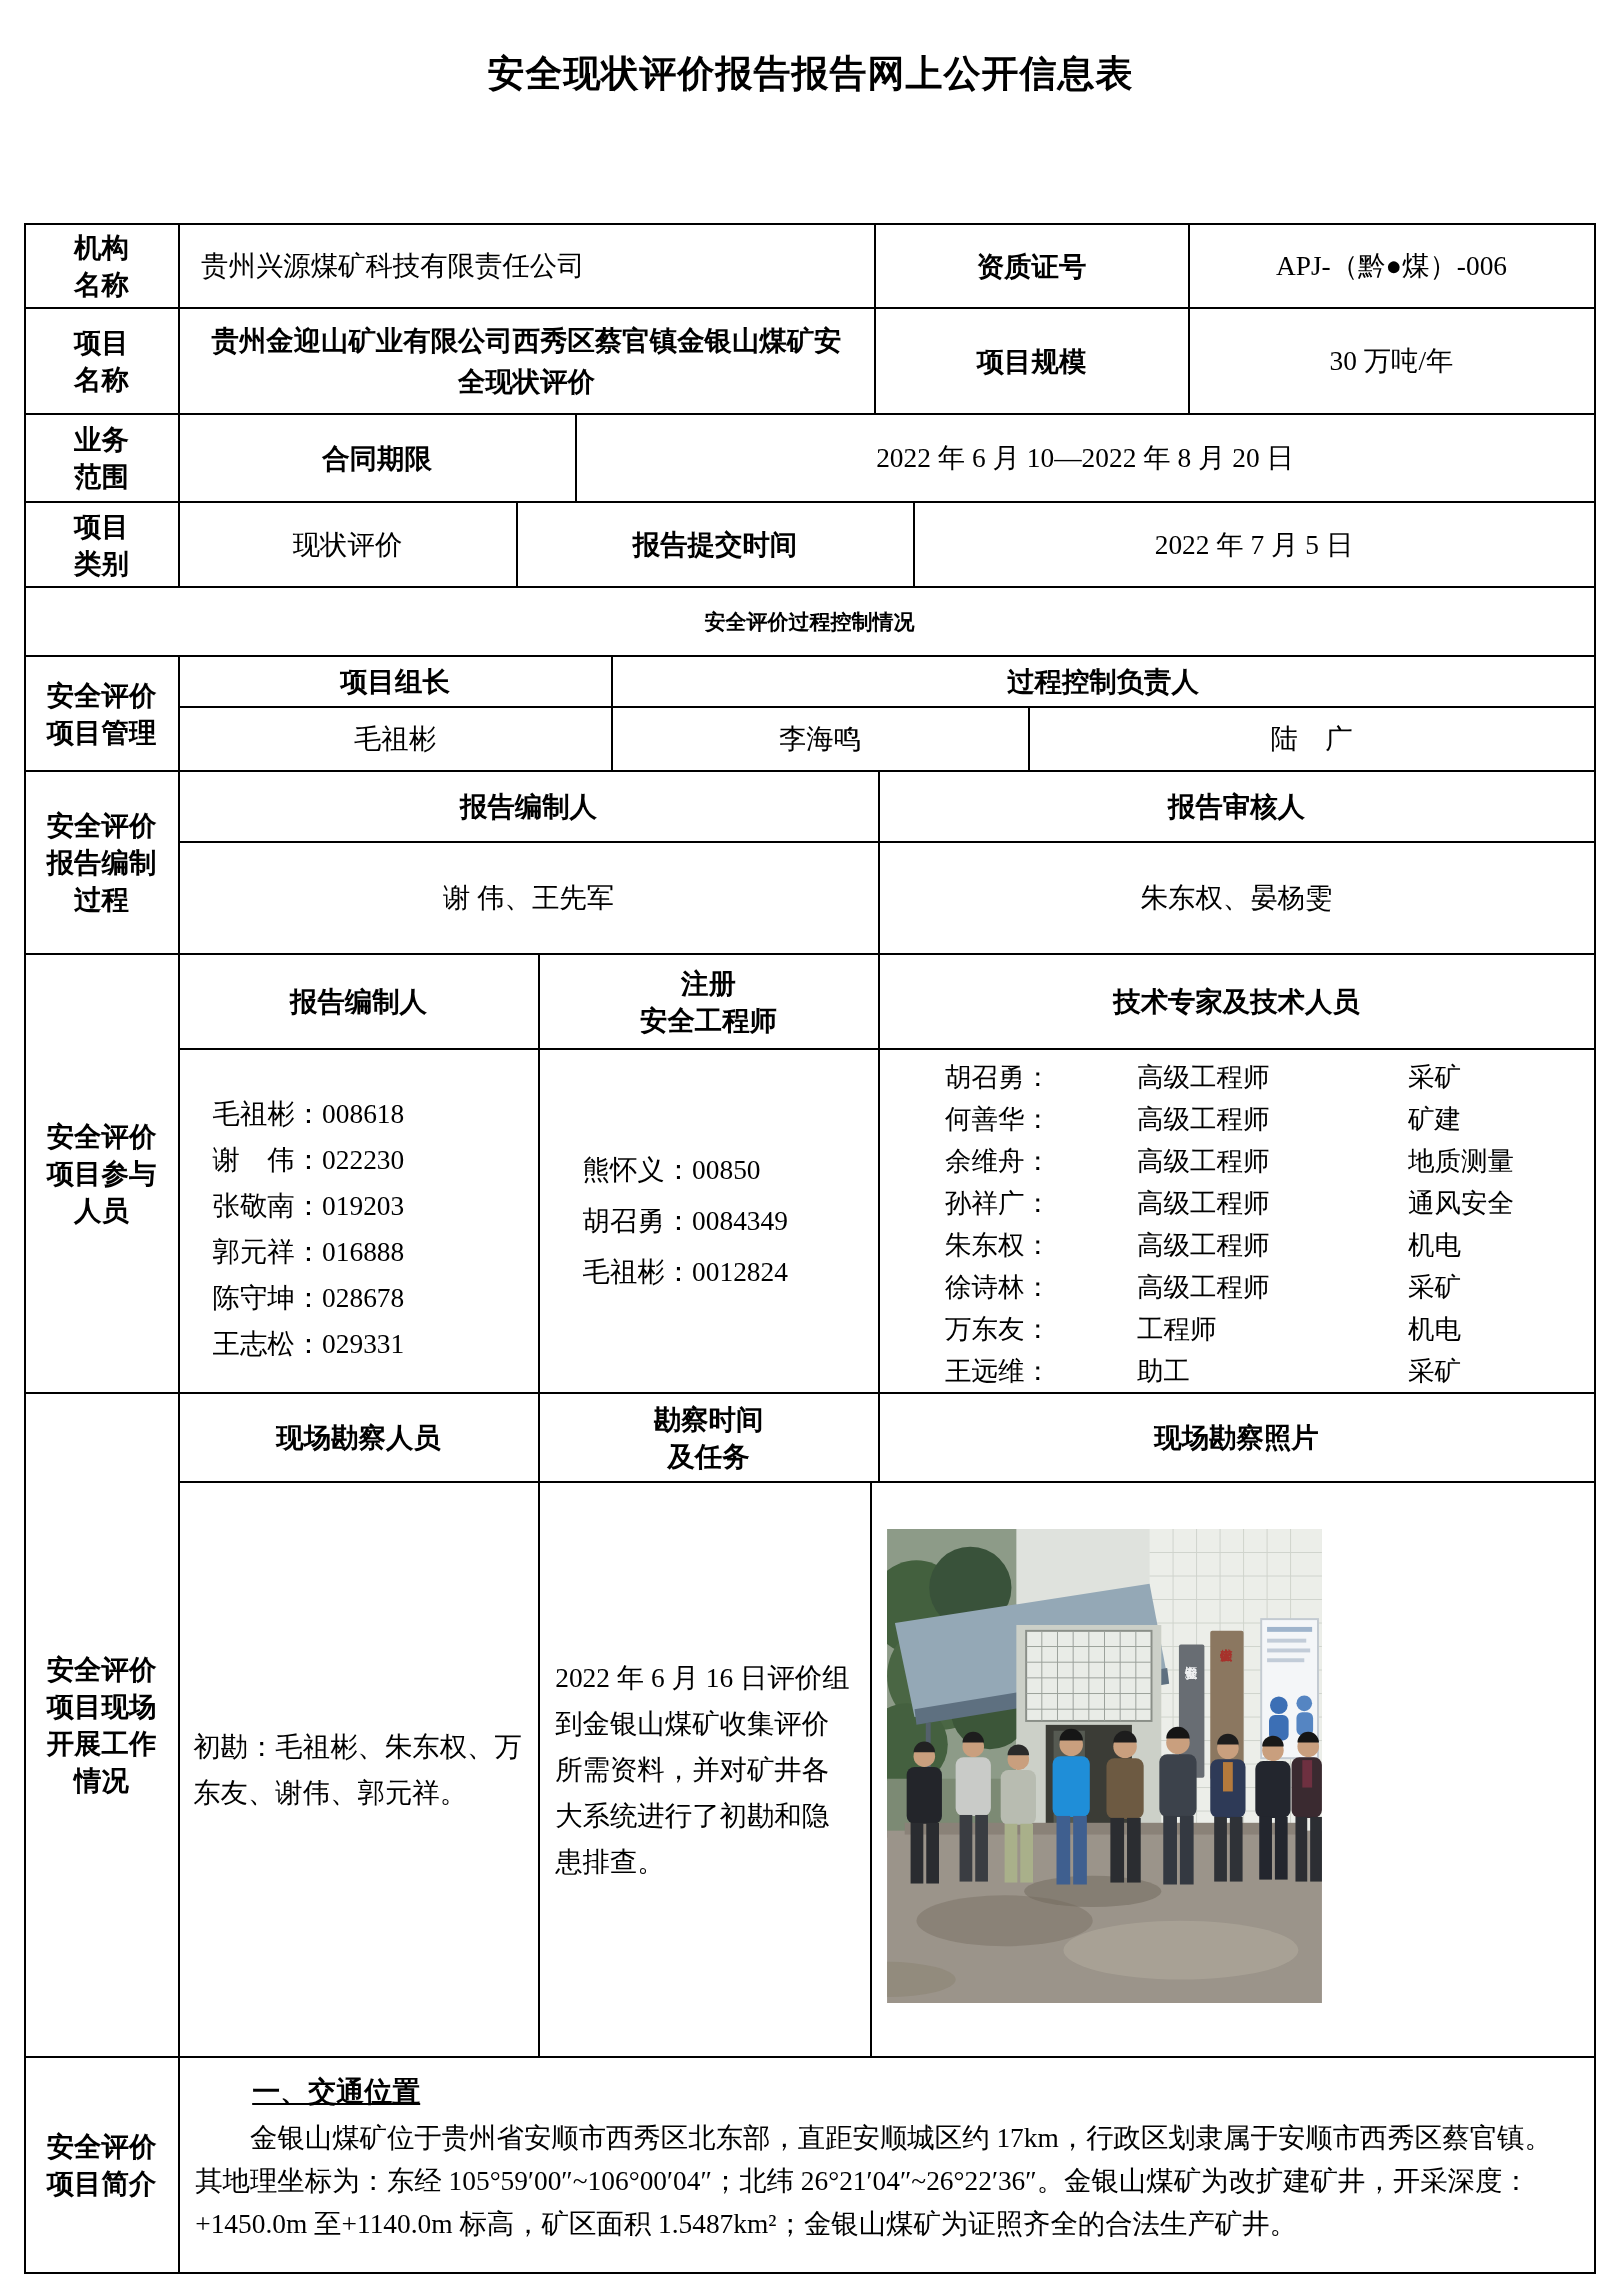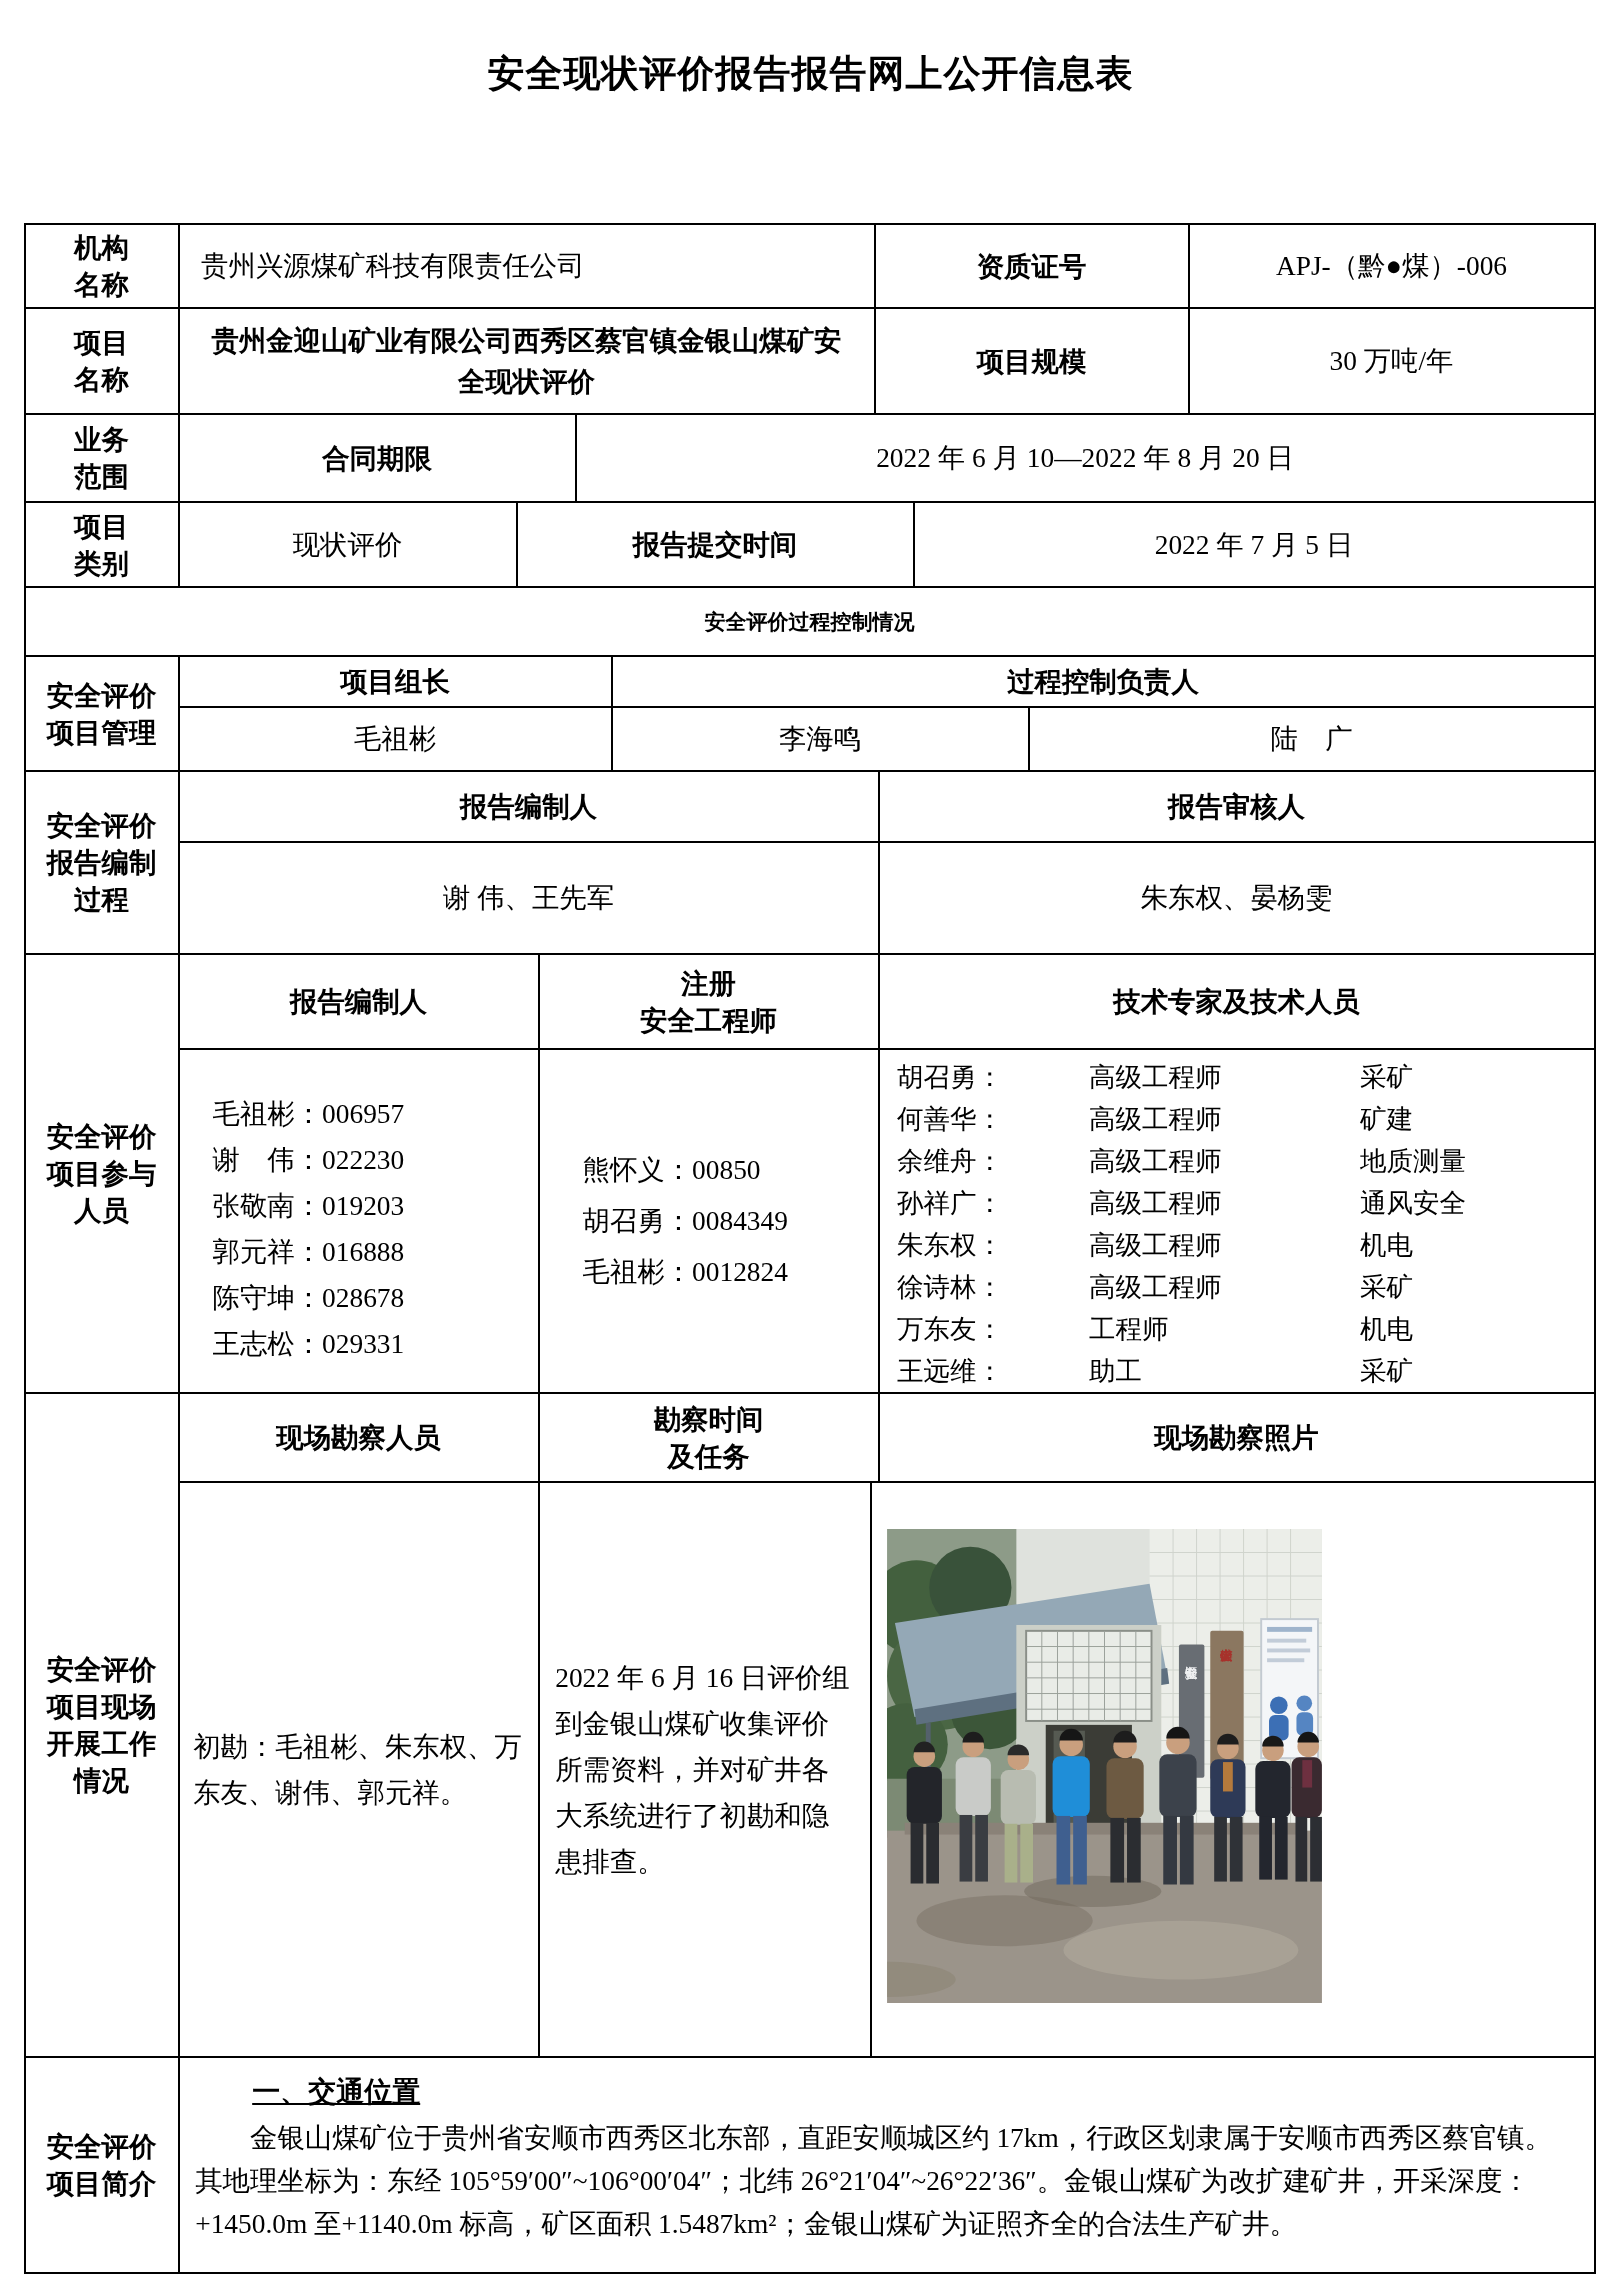--- a/index.html
+++ b/index.html
@@ -21,21 +21,21 @@
   .inner .subrow{display:flex;align-items:stretch;flex:0 0 auto;}
   .inner .subrow + .subrow{border-top:2.9px solid #000;}
   .inner .subrow .c:first-child{border-left:none;}
   .left{justify-content:flex-start;text-align:left;}
   .toplist{align-items:flex-start;}
   .listcol{display:flex;flex-direction:column;}
   .bold{font-family:"Liberation Sans","DejaVu Sans",sans-serif;font-weight:bold;}
   .evalist{padding:15.7px 0 0 33px;line-height:46px;font-size:27.4px;text-align:left;}
   .englist{padding-left:43px;line-height:51px;font-size:27.4px;text-align:left;justify-content:center;}
   .expertlist{padding:5.9px 0 0 17.6px;font-size:26.5px;line-height:42px;text-align:left;}
-  .expertrow{display:flex;}
+  .expertrow{display:flex;margin-left:48px;}
   .expertrow .en{width:192px;}
   .expertrow .et{width:271px;}
   .photo-cell{position:relative;}
   .photo{position:absolute;left:15.7px;top:46px;width:435px;height:474px;}
   .taskcell{padding:0 15.7px;line-height:46px;}
   .staffcell{padding:0 13.7px;line-height:46px;}
   .introcell{flex-direction:column;align-items:stretch;justify-content:flex-start;
              padding:11.8px 15.7px 0 15.7px;text-align:left;}
   .intro-head{font-family:"Liberation Sans","DejaVu Sans",sans-serif;font-weight:bold;
               text-decoration:underline;margin-left:57px;font-size:28px;line-height:43px;}
@@ -125,21 +125,21 @@
 人员</div>
       <div class="inner">
         <div class="subrow" style="height:93px">
           <div class="c hd" style="width:358px">报告编制人</div>
           <div class="c hd" style="width:340px">注册
 安全工程师</div>
           <div class="c hd" style="flex:1">技术专家及技术人员</div>
         </div>
         <div class="subrow" style="flex:1">
           <div class="c evalist listcol toplist" style="width:358px">
-            <div>毛祖彬：006957</div>
+            <div>毛祖彬：008618</div>
             <div>谢　伟：022230</div>
             <div>张敬南：019203</div>
             <div>郭元祥：016888</div>
             <div>陈守坤：028678</div>
             <div>王志松：029331</div>
           </div>
           <div class="c englist listcol" style="width:340px;align-items:flex-start">
             <div>熊怀义：00850</div>
             <div>胡召勇：0084349</div>
             <div>毛祖彬：0012824</div>

